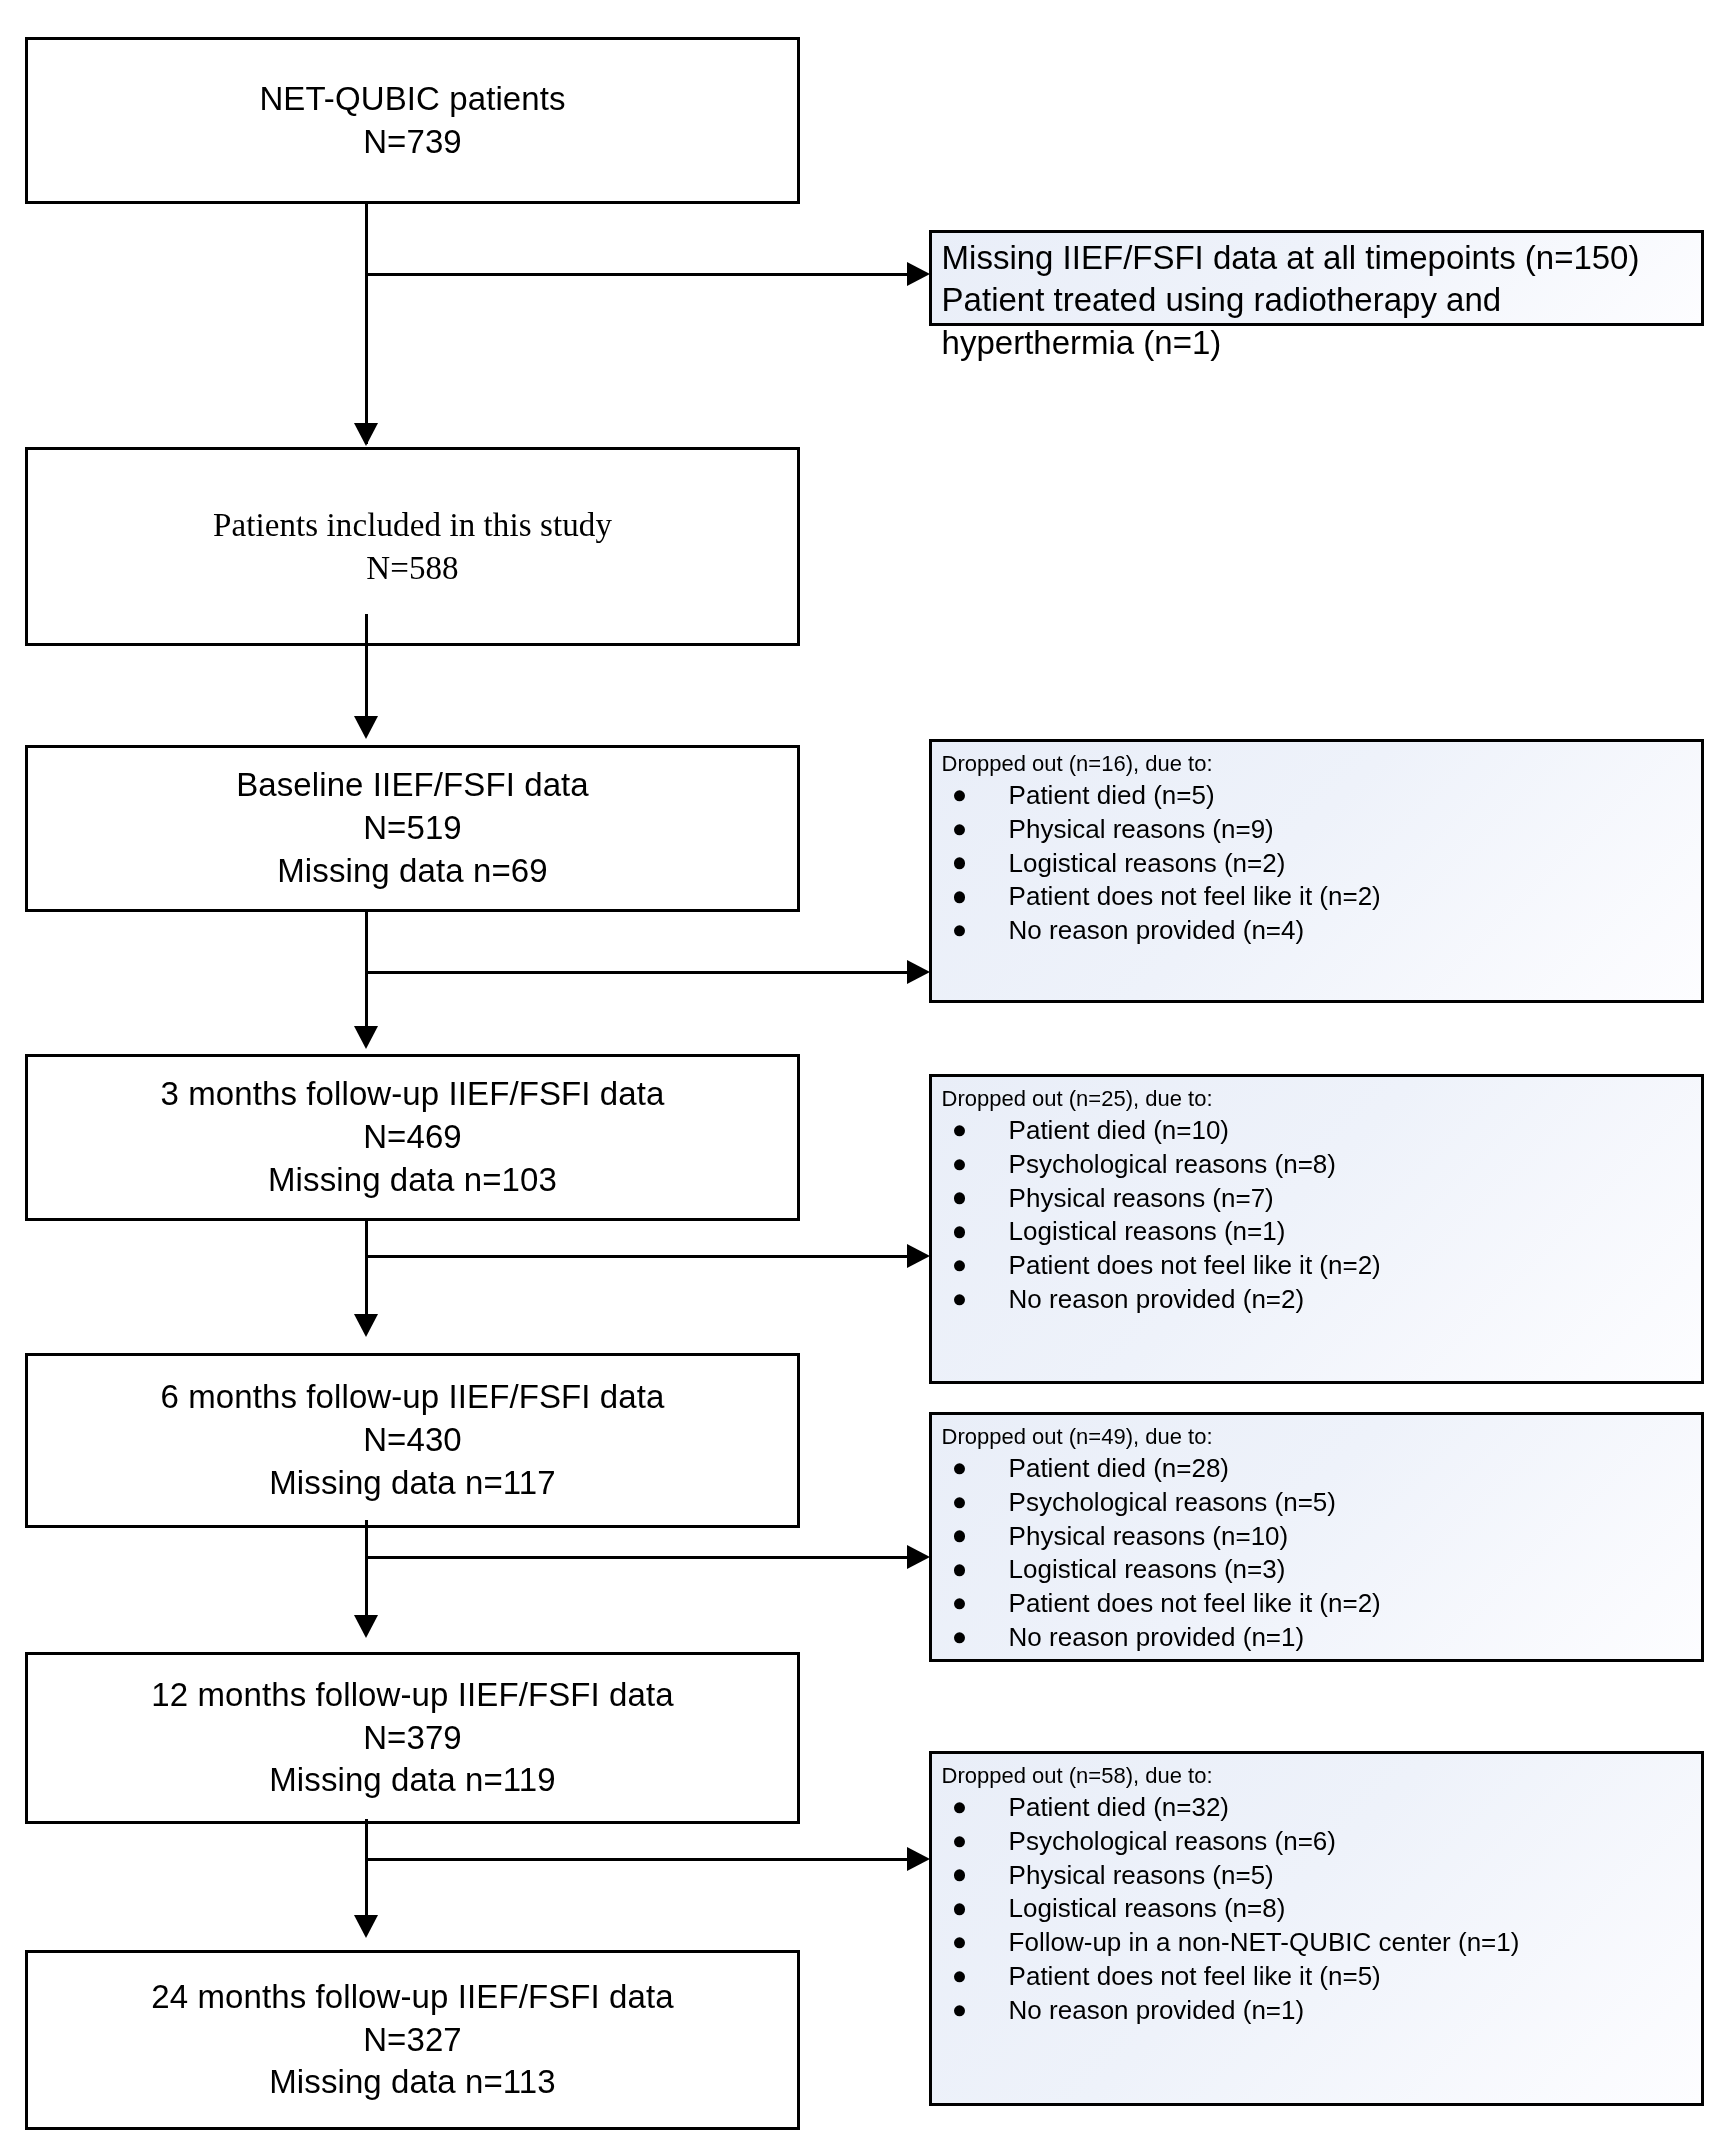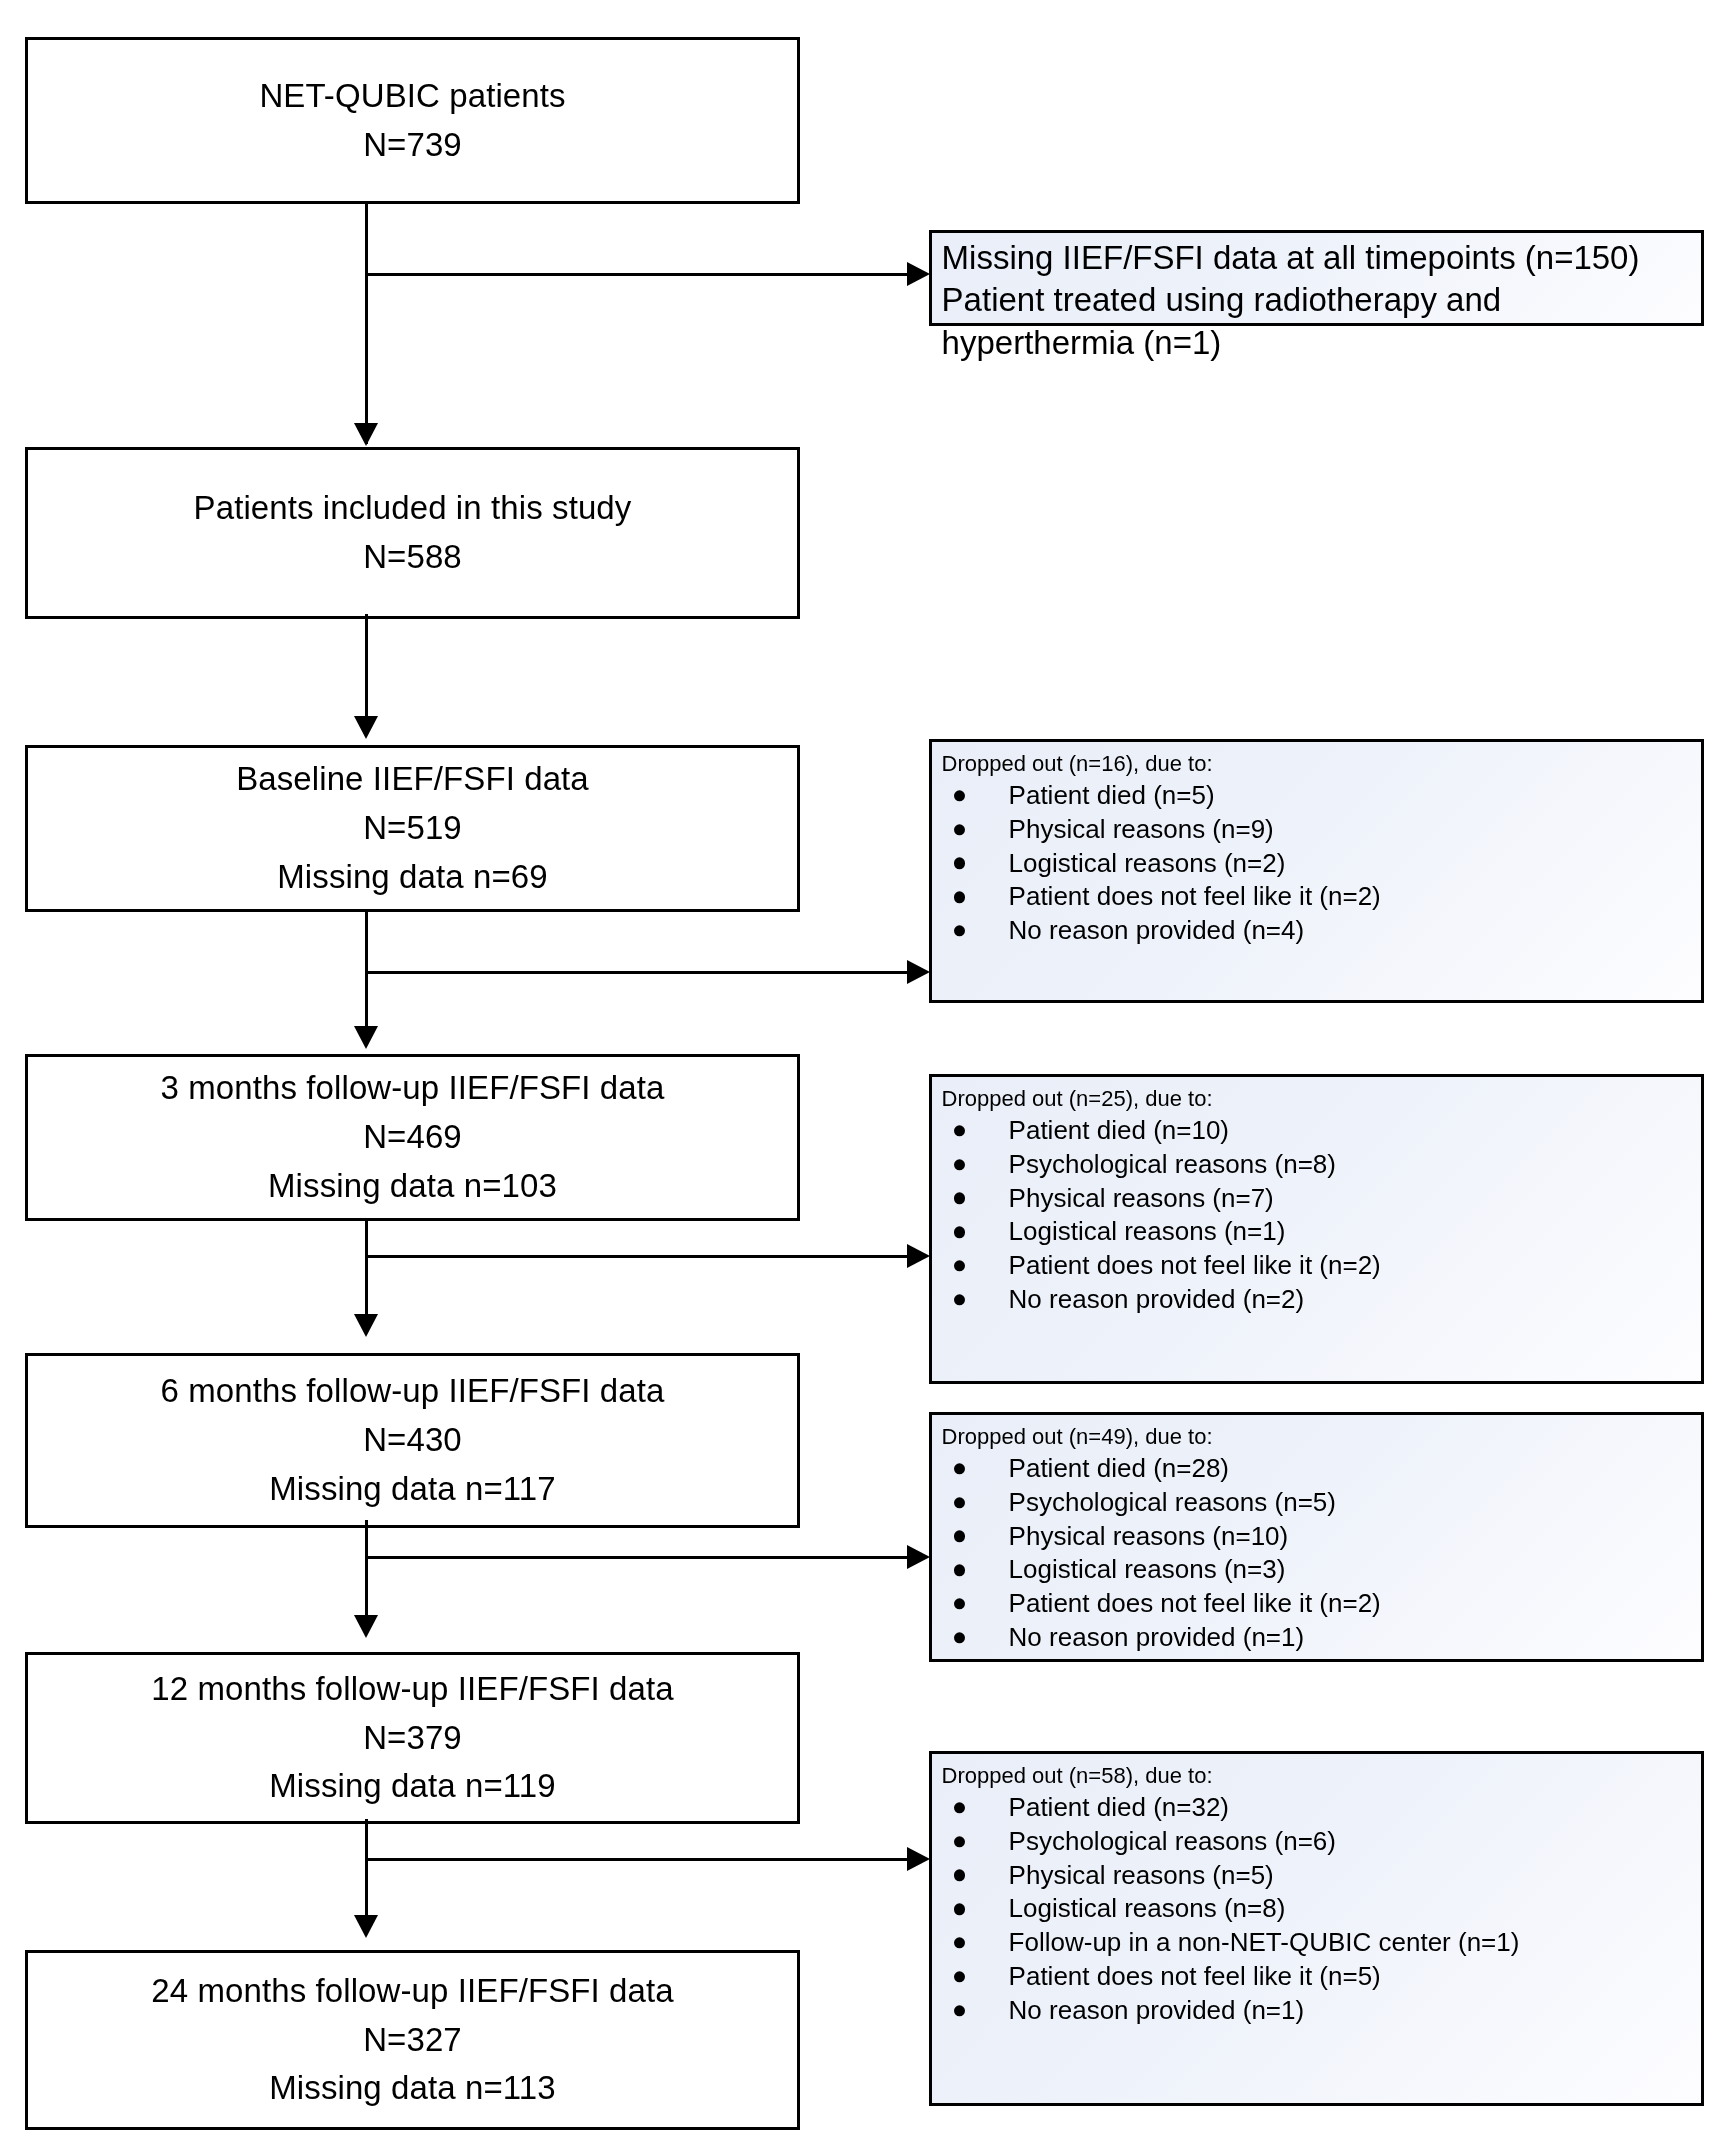--- a/index.html
+++ b/index.html
@@ -23,21 +23,20 @@
     box-sizing: border-box;
     border: 3px solid #000000;
     background: #ffffff;
   }
   .flow-box {
     display: flex;
     flex-direction: column;
     align-items: center;
     justify-content: center;
     text-align: center;
-    gap: 6px;
   }
   .flow-line {
     font-size: 33px;
     line-height: 1.30;
     white-space: nowrap;
     letter-spacing: 0.1px;
   }
 
   .note-box {
     background: linear-gradient(135deg, #e9eef8 0%, #eef2fa 45%, #fdfdff 100%);
@@ -118,21 +117,21 @@
   <div class="arrow-down" style="left:354px; top:423px;"></div>
   <div class="hline" style="left:365px; top:273px; width:543px; height:3px;"></div>
   <div class="arrow-right" style="left:907px; top:262px;"></div>
 
   <div class="box note-box" style="left:929px; top:230px; width:775px; height:96px; padding-top:3.6px;">
     <div class="note-line">Missing IIEF/FSFI data at all timepoints (n=150)</div>
     <div class="note-line">Patient treated using radiotherapy and</div>
     <div class="note-line">hyperthermia (n=1)</div>
   </div>
 
-  <div class="box flow-box" style="left:25px; top:447px; width:775px; height:172px;">
+  <div class="box flow-box" style="left:25px; top:447px; width:775px; height:199px;font-family:Liberation Serif, serif;">
     <div class="flow-line">Patients included in this study</div>
     <div class="flow-line">N=588</div>
   </div>
 
   <div class="vline" style="left:365px; top:614px; width:3px; height:105px;"></div>
   <div class="arrow-down" style="left:354px; top:716px;"></div>
 
   <div class="box flow-box" style="left:25px; top:745px; width:775px; height:167px;">
     <div class="flow-line">Baseline IIEF/FSFI data</div>
     <div class="flow-line">N=519</div>

